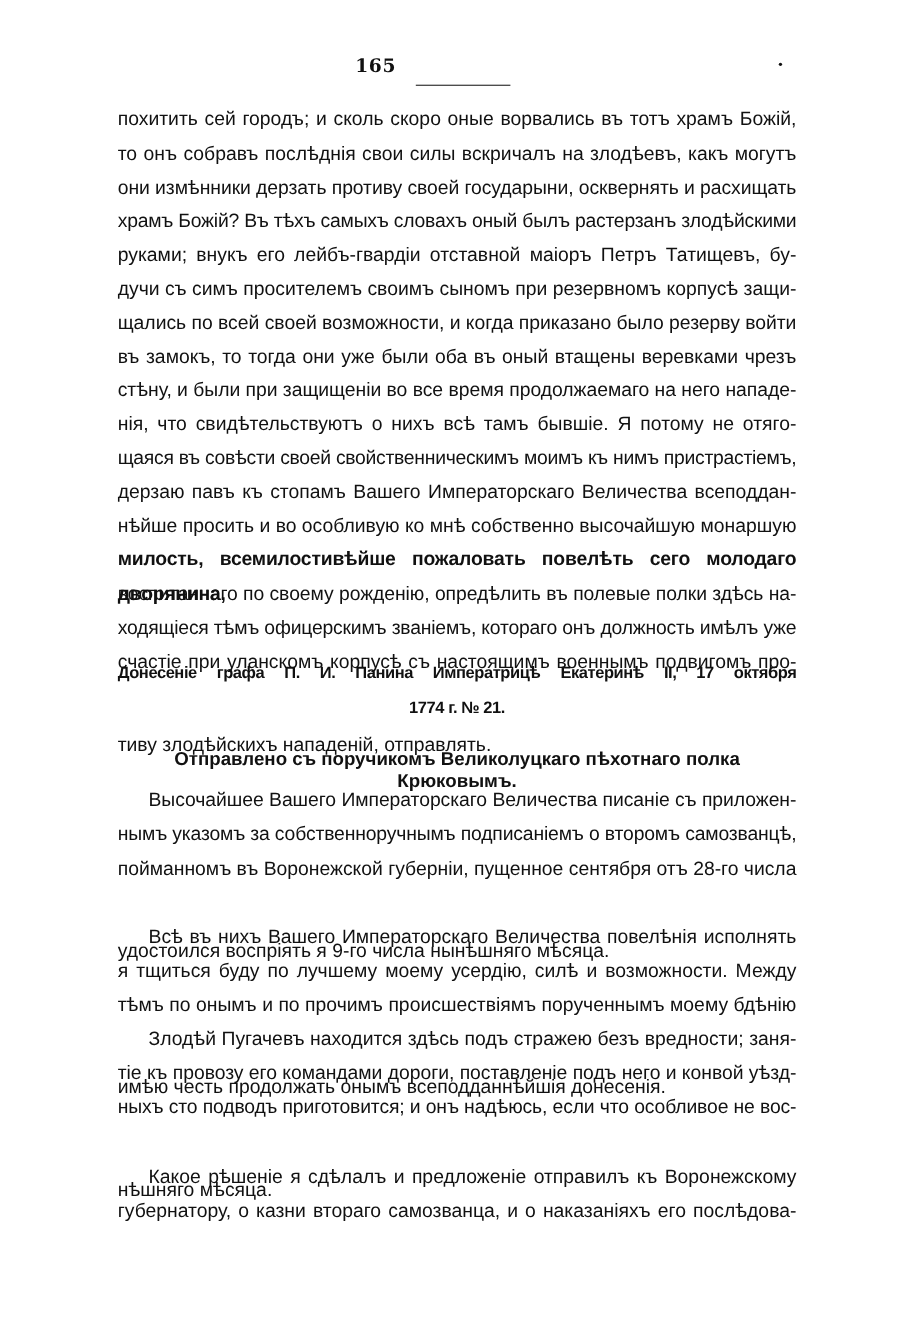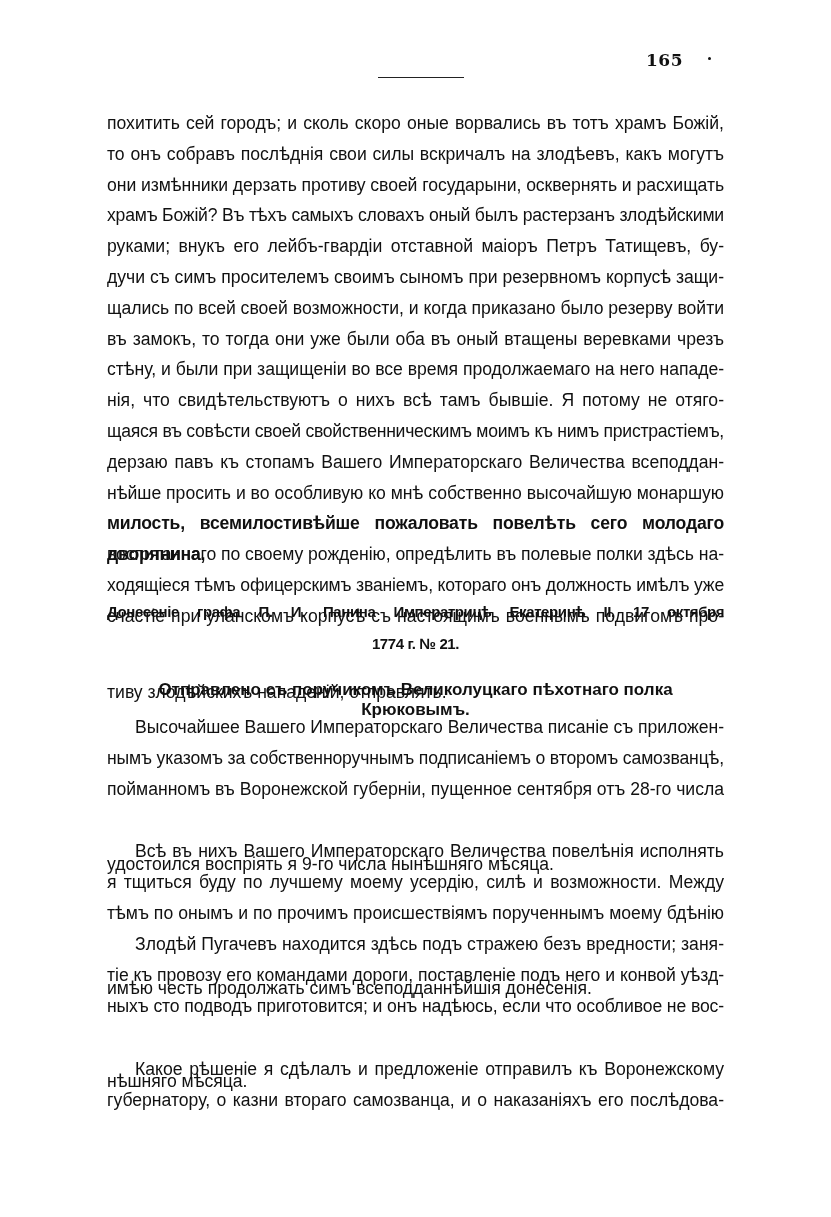--- a/index.html
+++ b/index.html
@@ -1,37 +1,37 @@
 <!DOCTYPE html>
 <html><head>
   <meta charset="utf-8">
   <style>
     html, body { margin: 0; padding: 0; background: #ffffff; }
     body { width: 831px; height: 1217px; position: relative; overflow: hidden;
            font-family: "DejaVu Serif", "Liberation Serif", serif; color: #111111; }
-    .page-number { position: absolute; left: 0; width: 683px; top: 50px; text-align: right;
+    .page-number { position: absolute; left: 0; width: 683px; top: 50px; text-align: center;
                    font-size: 17px; font-weight: bold; letter-spacing: 0.5px; }
     .page-rule { position: absolute; left: 378px; top: 77px; width: 86px; height: 1px; background: #222; }
     .speck { position: absolute; left: 708px; top: 57px; width: 3px; height: 3px; border-radius: 50%; background: #111; }
     .block { position: absolute; left: 107px; width: 617px; }
     .line { display: block; height: 30.8px; line-height: 30.8px; font-size: 17.6px;
             text-align: justify; text-align-last: justify; white-space: nowrap;
             font-family: "Liberation Sans Narrow", "Liberation Sans", sans-serif;
             transform-origin: left center; }
     .line-inner { display: inline-block; width: 100%; white-space: normal; text-align: justify; text-align-last: justify; }
     .line.last .line-inner { text-align-last: left; margin-top: 45px; }
     .line.indent .line-inner { padding-left: 28px; box-sizing: border-box; }
     .heading { position: absolute; left: 107px; width: 617px; top: 596px; text-align: center;
                font-family: "Liberation Sans", sans-serif; font-weight: bold; font-size: 15px;
                line-height: 32px; letter-spacing: -0.4px; }
     .heading .h-line { display: block; }
     .heading .h-line.full { text-align: justify; text-align-last: justify; }
     .subnote { position: absolute; left: 107px; width: 617px; top: 680px; text-align: center;
                font-family: "Liberation Sans", sans-serif; font-weight: bold; font-size: 17px; }
-    #block1 { top: 108px; }
+    #block1 { top: 93px; }
     #block2 { top: 712px; }
     #block3 { top: 836px; }
     #block4 { top: 929px; }
     #block5 { top: 1054px; }
   </style>
 </head>
 <body>
 
 <div>
   <div class="page-number">165</div>
@@ -68,21 +68,21 @@
   <div class="block" id="block2">
       <span class="line indent"><span class="line-inner" style="letter-spacing: -0.0498047px;">Высочайшее Вашего Императорскаго Величества писаніе съ приложен-</span></span>
       <span class="line"><span class="line-inner" style="letter-spacing: -0.144301px;">нымъ указомъ за собственноручнымъ подписаніемъ о второмъ самозванцѣ,</span></span>
       <span class="line"><span class="line-inner" style="letter-spacing: -0.0126812px;">пойманномъ въ Воронежской губерніи, пущенное сентября отъ 28-го числа</span></span>
       <span class="line last"><span class="line-inner">удостоился воспріять я 9-го числа нынѣшняго мѣсяца.</span></span>
     </div>
   <div class="block" id="block3">
       <span class="line indent"><span class="line-inner">Всѣ въ нихъ Вашего Императорскаго Величества повелѣнія исполнять</span></span>
       <span class="line"><span class="line-inner">я тщиться буду по лучшему моему усердію, силѣ и возможности. Между</span></span>
       <span class="line"><span class="line-inner">тѣмъ по онымъ и по прочимъ происшествіямъ порученнымъ моему бдѣнію</span></span>
-      <span class="line last"><span class="line-inner">имѣю честь продолжать симъ всеподданнѣйшія донесенія.</span></span>
+      <span class="line last"><span class="line-inner">имѣю честь продолжать онымъ всеподданнѣйшія донесенія.</span></span>
     </div>
   <div class="block" id="block4">
       <span class="line indent"><span class="line-inner">Злодѣй Пугачевъ находится здѣсь подъ стражею безъ вредности; заня-</span></span>
       <span class="line"><span class="line-inner" style="letter-spacing: -0.0269692px;">тіе къ провозу его командами дороги, поставленіе подъ него и конвой уѣзд-</span></span>
       <span class="line"><span class="line-inner" style="letter-spacing: -0.119575px;">ныхъ сто подводъ приготовится; и онъ надѣюсь, если что особливое не вос-</span></span>
       <span class="line last"><span class="line-inner">нѣшняго мѣсяца.</span></span>
     </div>
   <div class="block" id="block5">
       <span class="line indent"><span class="line-inner">Какое рѣшеніе я сдѣлалъ и предложеніе отправилъ къ Воронежскому</span></span>
       <span class="line"><span class="line-inner">губернатору, о казни втораго самозванца, и о наказаніяхъ его послѣдова-</span></span>

